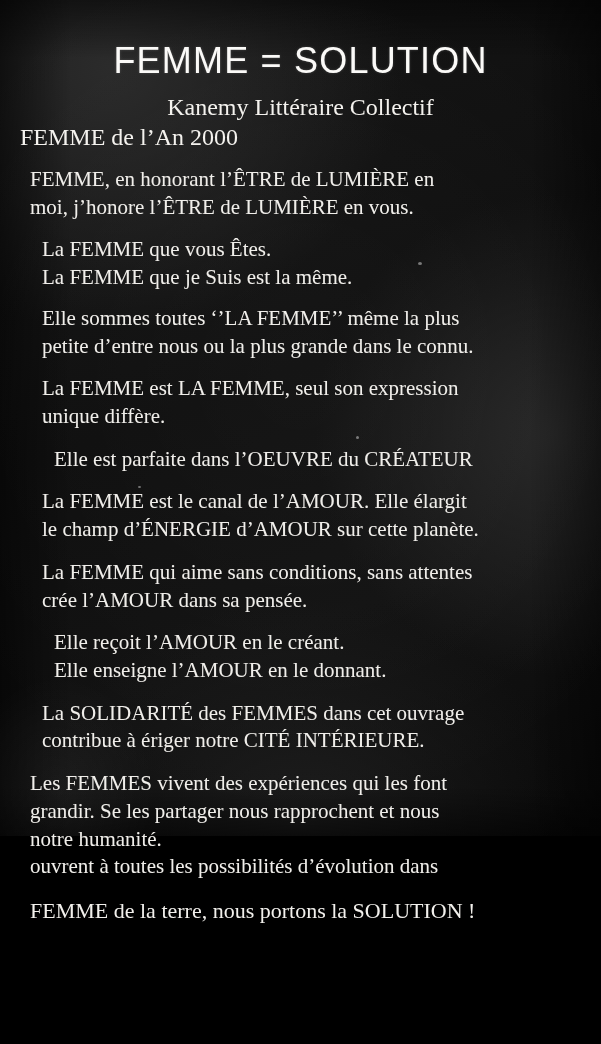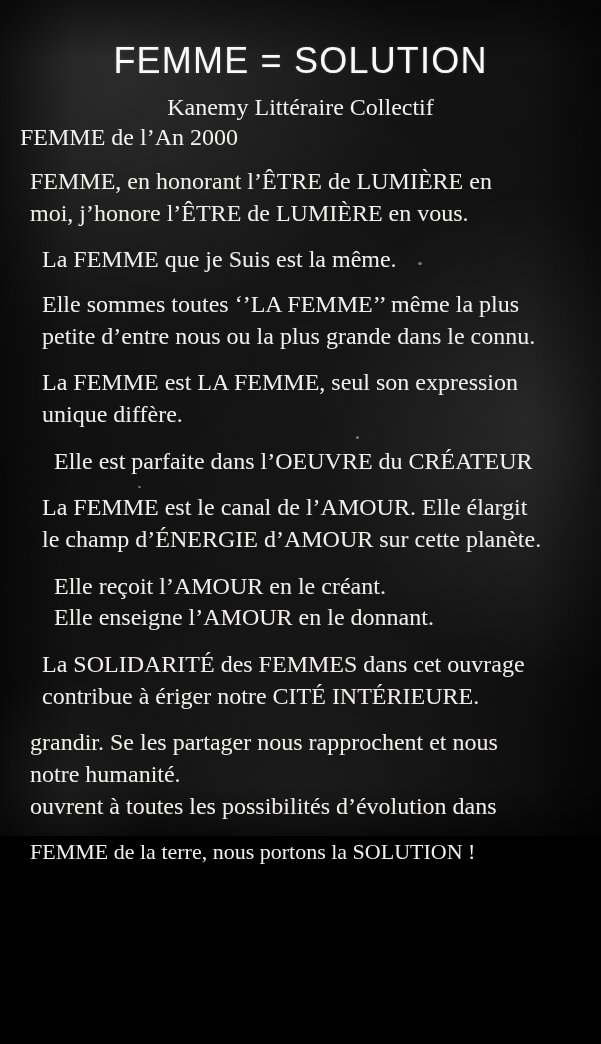--- a/index.html
+++ b/index.html
@@ -68,21 +68,21 @@
     color: #f4f2ee;
   }
   .doc-subtitle2 {
     font-size: 24px;
     text-align: left;
     margin: 0 0 14px 0;
     line-height: 1.15;
     color: #f4f2ee;
   }
   .para {
-    font-size: 24px;
+    font-size: 21px;
     line-height: 1.32;
     margin: 12px 0 15px 0;
     padding: 0 6px 0 10px;
     color: #f0eeea;
     text-shadow: 0 0 1px rgba(255,255,255,0.12);
   }
   .para.indent-1 { padding-left: 22px; }
   .para.indent-2 { padding-left: 34px; }
   .para.tight { margin-bottom: 13px; }
   .para .ln { display: block; }
@@ -123,20 +123,21 @@
     <h1 class="doc-title">FEMME = SOLUTION</h1>
     <div class="doc-subtitle">Kanemy Littéraire Collectif</div>
     <div class="doc-subtitle2">FEMME de l’An 2000</div>
 
     <p class="para">
       <span class="ln">FEMME, en honorant l’ÊTRE de LUMIÈRE en</span>
       <span class="ln">moi, j’honore l’ÊTRE de LUMIÈRE en vous.</span>
     </p>
 
     <p class="para indent-1 tight">
+      <span class="ln">La FEMME que vous Êtes.</span>
       <span class="ln">La FEMME que je Suis est la même.</span>
     </p>
 
     <p class="para indent-1">
       <span class="ln">Elle sommes toutes ‘’LA FEMME’’ même la plus</span>
       <span class="ln">petite d’entre nous ou la plus grande dans le connu.</span>
     </p>
 
     <p class="para indent-1">
       <span class="ln">La FEMME est LA FEMME, seul son expression</span>
@@ -146,33 +147,36 @@
     <p class="para indent-2">
       <span class="ln">Elle est parfaite dans l’OEUVRE du CRÉATEUR</span>
     </p>
 
     <p class="para indent-1">
       <span class="ln">La FEMME est le canal de l’AMOUR.   Elle élargit</span>
       <span class="ln">le champ d’ÉNERGIE d’AMOUR sur cette planète.</span>
     </p>
 
     <p class="para indent-1">
+      <span class="ln">La FEMME qui aime sans conditions, sans attentes</span>
+      <span class="ln">crée l’AMOUR dans sa pensée.</span>
     </p>
 
     <p class="para indent-2">
       <span class="ln">Elle reçoit l’AMOUR en le créant.</span>
       <span class="ln">Elle enseigne l’AMOUR en le donnant.</span>
     </p>
 
     <p class="para indent-1">
       <span class="ln">La SOLIDARITÉ des FEMMES dans cet ouvrage</span>
       <span class="ln">contribue à ériger notre CITÉ INTÉRIEURE.</span>
     </p>
 
     <p class="para">
+      <span class="ln">Les FEMMES vivent des expériences qui les font</span>
       <span class="ln">grandir.   Se les partager nous rapprochent et nous</span>
       <span class="ln">notre humanité.</span>
       <span class="ln">ouvrent à toutes les possibilités d’évolution dans</span>
     </p>
 
     <div class="closing">FEMME de la terre, nous portons la SOLUTION !</div>
 
 
   </div>
 </div>

